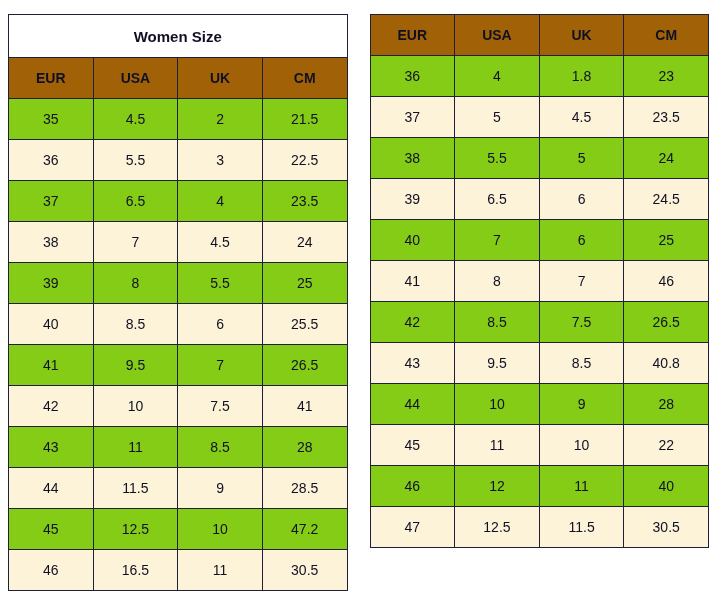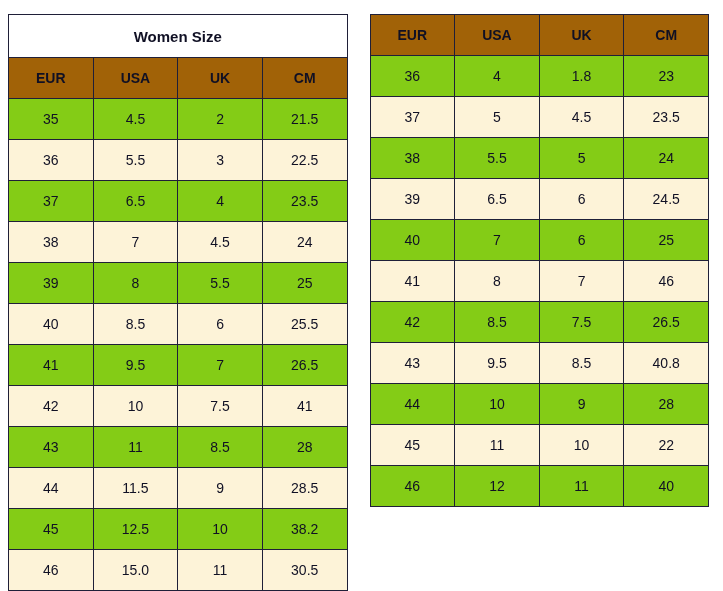--- a/index.html
+++ b/index.html
@@ -136,25 +136,25 @@
         <tr class="odd-row">
           <td>44</td>
           <td>11.5</td>
           <td>9</td>
           <td>28.5</td>
         </tr>
         <tr class="even-row">
           <td>45</td>
           <td>12.5</td>
           <td>10</td>
-          <td>38.2</td>
+          <td>47.2</td>
         </tr>
         <tr class="odd-row">
           <td>46</td>
-          <td>15.0</td>
+          <td>16.5</td>
           <td>11</td>
           <td>30.5</td>
         </tr>
       </tbody>
     </table>
   </div>
 
   <div class="table-wrap">
     <table class="size-table">
       <tbody>
@@ -223,17 +223,23 @@
           <td>11</td>
           <td>10</td>
           <td>22</td>
         </tr>
         <tr class="even-row">
           <td>46</td>
           <td>12</td>
           <td>11</td>
           <td>40</td>
         </tr>
+        <tr class="odd-row">
+          <td>47</td>
+          <td>12.5</td>
+          <td>11.5</td>
+          <td>30.5</td>
+        </tr>
       </tbody>
     </table>
   </div>
 
 </div>
 
 </body></html>

